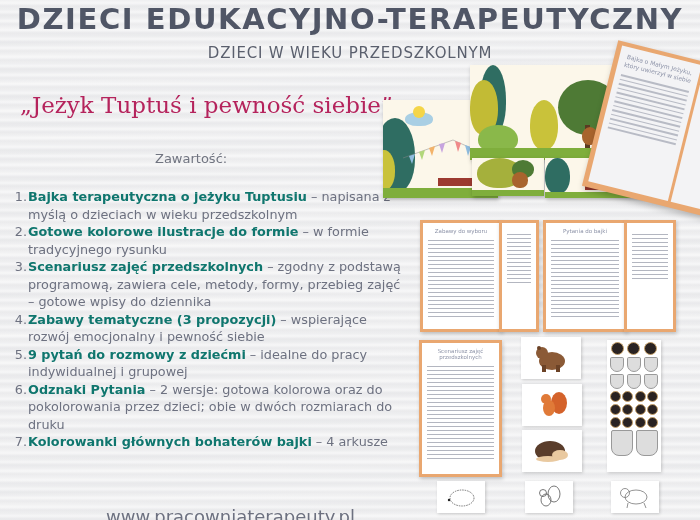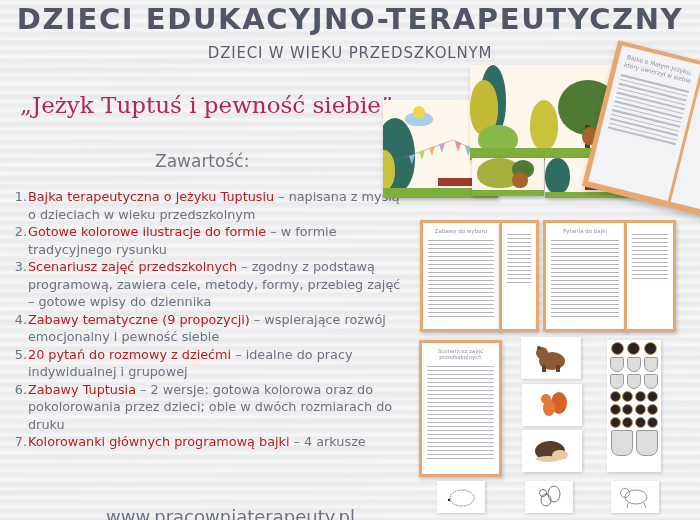--- a/index.html
+++ b/index.html
@@ -20,29 +20,29 @@
   .subtitle {
     position: absolute; left: 0; width: 700px; top: 44px;
     text-align: center; font-size: 15px; letter-spacing: 0.8px; color: #5a5f6d;
   }
   .product-name {
     position: absolute; left: 20px; top: 92px;
     font-family: "DejaVu Serif", serif; font-size: 23px; color: #b5235c;
   }
   .contents-label {
     position: absolute; left: 155px; top: 151px;
-    font-size: 17px; color: #707480;
+    font-size: 13px; color: #707480;
   }
   ol.items {
     position: absolute; left: 12px; top: 188px; width: 390px;
     list-style: none; font-size: 12.8px; line-height: 17.5px; color: #6d7180;
   }
   ol.items li { display: flex; }
   .num { width: 16px; flex: none; text-align: right; padding-right: 1px; }
-  .bold { font-weight: normal; color: #b91c1c; }
+  .bold { font-weight: bold; color: #0f766e; }
   .url {
     position: absolute; left: 106px; top: 506px; font-size: 18px; color: #6d7180;
   }
 
   
   .card { position: absolute; background: #fcf7ea; box-shadow: 1px 2px 4px rgba(0,0,0,0.25); overflow: hidden; }
   .scene-top { left: 470px; top: 65px; width: 162px; height: 95px; }
   .scene-left { left: 383px; top: 100px; width: 115px; height: 98px; }
   .scene-bl { left: 472px; top: 158px; width: 72px; height: 38px; }
   .scene-br { left: 545px; top: 158px; width: 100px; height: 40px; }
@@ -111,33 +111,33 @@
   <li>
       <span class="num">2.</span>
       <span><span class="bold">Gotowe kolorowe ilustracje do formie</span><span> – w formie tradycyjnego rysunku</span></span>
     </li>
   <li>
       <span class="num">3.</span>
       <span><span class="bold">Scenariusz zajęć przedszkolnych</span><span> – zgodny z podstawą programową, zawiera cele, metody, formy, przebieg zajęć – gotowe wpisy do dziennika</span></span>
     </li>
   <li>
       <span class="num">4.</span>
-      <span><span class="bold">Zabawy tematyczne (9 propozycji)</span><span> – wspierające rozwój emocjonalny i pewność siebie</span></span>
+      <span><span class="bold">Zabawy tematyczne (3 propozycji)</span><span> – wspierające rozwój emocjonalny i pewność siebie</span></span>
     </li>
   <li>
       <span class="num">5.</span>
-      <span><span class="bold">20 pytań do rozmowy z dziećmi</span><span> – idealne do pracy indywidualnej i grupowej</span></span>
+      <span><span class="bold">9 pytań do rozmowy z dziećmi</span><span> – idealne do pracy indywidualnej i grupowej</span></span>
     </li>
   <li>
       <span class="num">6.</span>
-      <span><span class="bold">Zabawy Tuptusia</span><span> – 2 wersje: gotowa kolorowa oraz do pokolorowania przez dzieci; obie w dwóch rozmiarach do druku</span></span>
+      <span><span class="bold">Odznaki Pytania</span><span> – 2 wersje: gotowa kolorowa oraz do pokolorowania przez dzieci; obie w dwóch rozmiarach do druku</span></span>
     </li>
   <li>
       <span class="num">7.</span>
-      <span><span class="bold">Kolorowanki głównych programową bajki</span><span> – 4 arkusze</span></span>
+      <span><span class="bold">Kolorowanki głównych bohaterów bajki</span><span> – 4 arkusze</span></span>
     </li>
 </ol>
 
 <div class="url">www.pracowniaterapeuty.pl</div>
 
 <div class="card scene-left">
   <div class="blob" style="left:-8px;top:18px;width:40px;height:75px;background:#2f6d62;"></div>
   <div class="blob" style="left:-10px;top:50px;width:22px;height:40px;background:#c9c23a;"></div>
   <div class="blob" style="left:22px;top:12px;width:28px;height:14px;background:#a9cfe4;"></div>
   <div class="blob" style="left:30px;top:6px;width:12px;height:12px;background:#f4d548;border-radius:50%;"></div>

